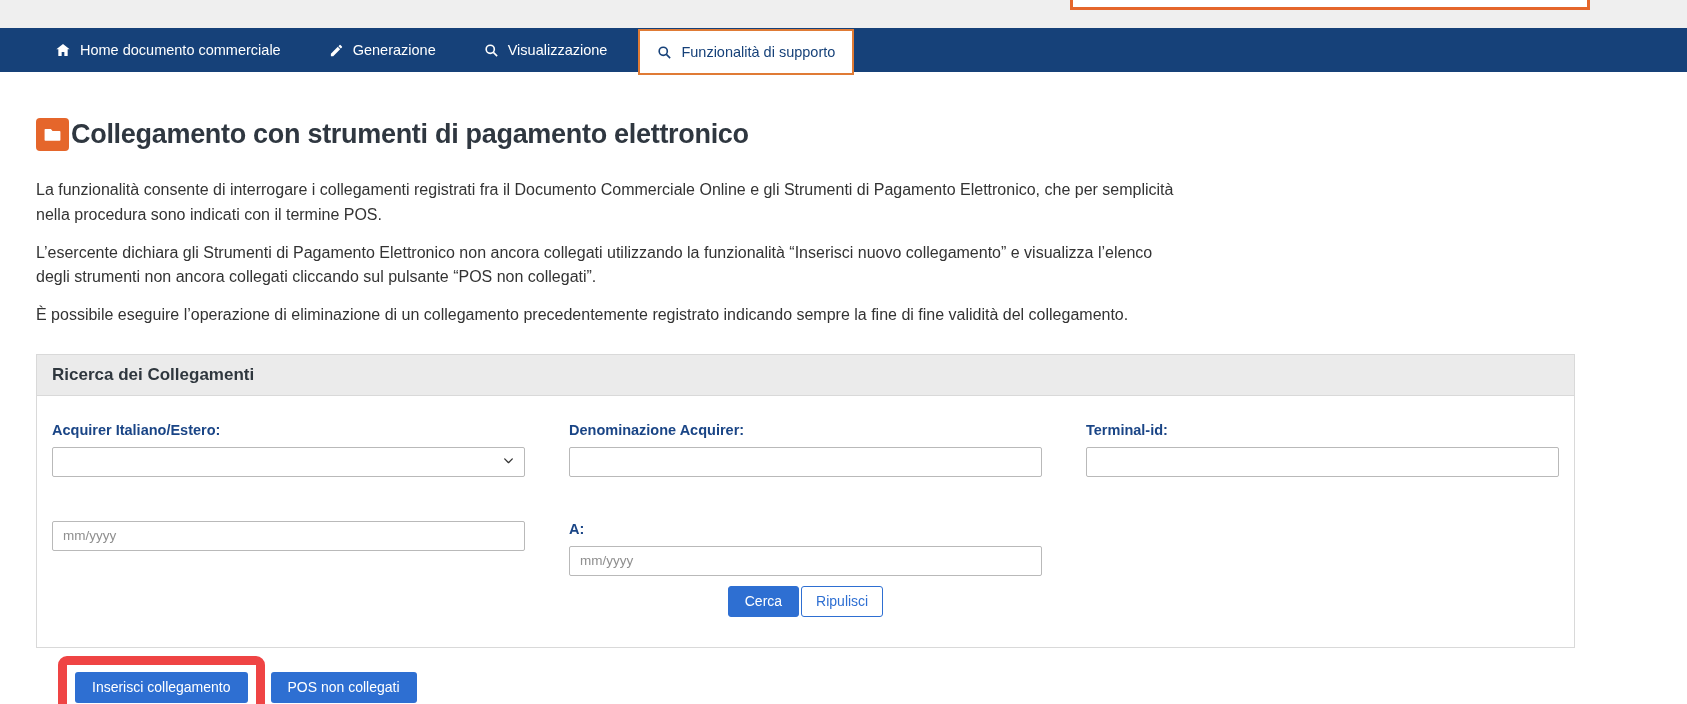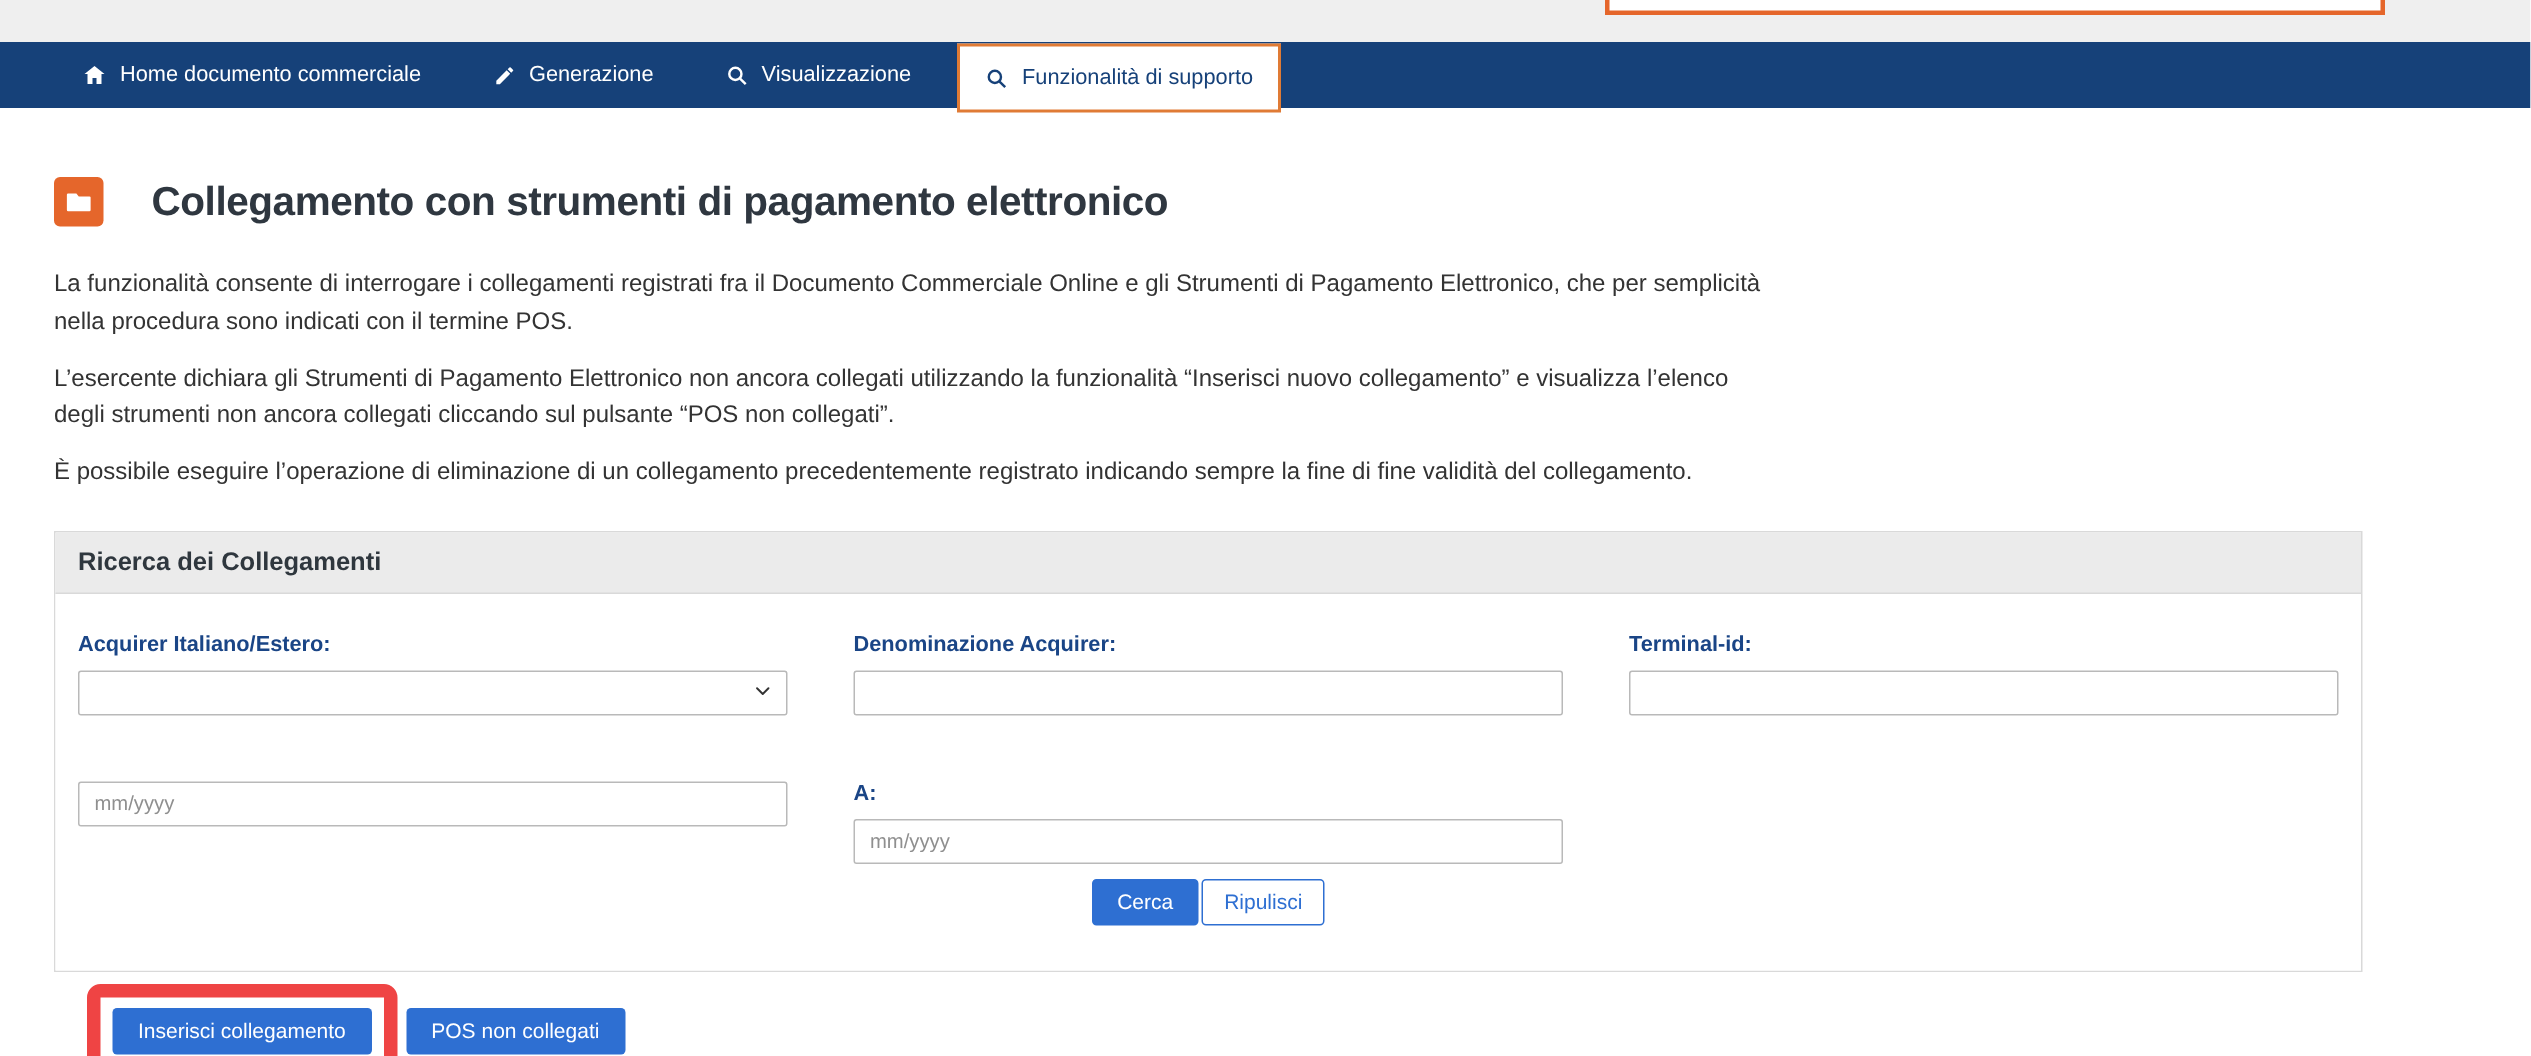--- a/index.html
+++ b/index.html
@@ -16,21 +16,21 @@
             padding-left:38px; }
   .nav-item { display:flex; align-items:center; gap:9px; padding:0 17px;
               height:47px; color:#ffffff; font-size:14.5px; cursor:pointer; white-space:nowrap; }
   .nav-item .nicon { display:flex; align-items:center; }
   .nav-item.active { background:#ffffff; border:2px solid #e07b35; color:#164179;
                      position:relative; top:2px; height:46px; }
   .nav-item.active svg { stroke:#164179; }
 
   
   .main { padding:0 36px; }
-  .page-header { display:flex; align-items:center; gap:32px; padding-top:46px; }
+  .page-header { display:flex; align-items:center; gap:2px; padding-top:46px; }
   .title-icon { width:33px; height:33px; background:#e5662b; border-radius:4px;
                 display:flex; align-items:center; justify-content:center; flex:0 0 auto; }
   .page-title { font-size:27px; font-weight:bold; color:#2f3740; letter-spacing:-0.3px; }
 
   
   .intro { margin-top:27px; max-width:1150px; }
   .intro p { font-size:16px; line-height:1.55; color:#333333; margin-bottom:13px; }
 
   
   .panel { margin-top:26px; border:1px solid #d9d9d9; width:1539px; }

